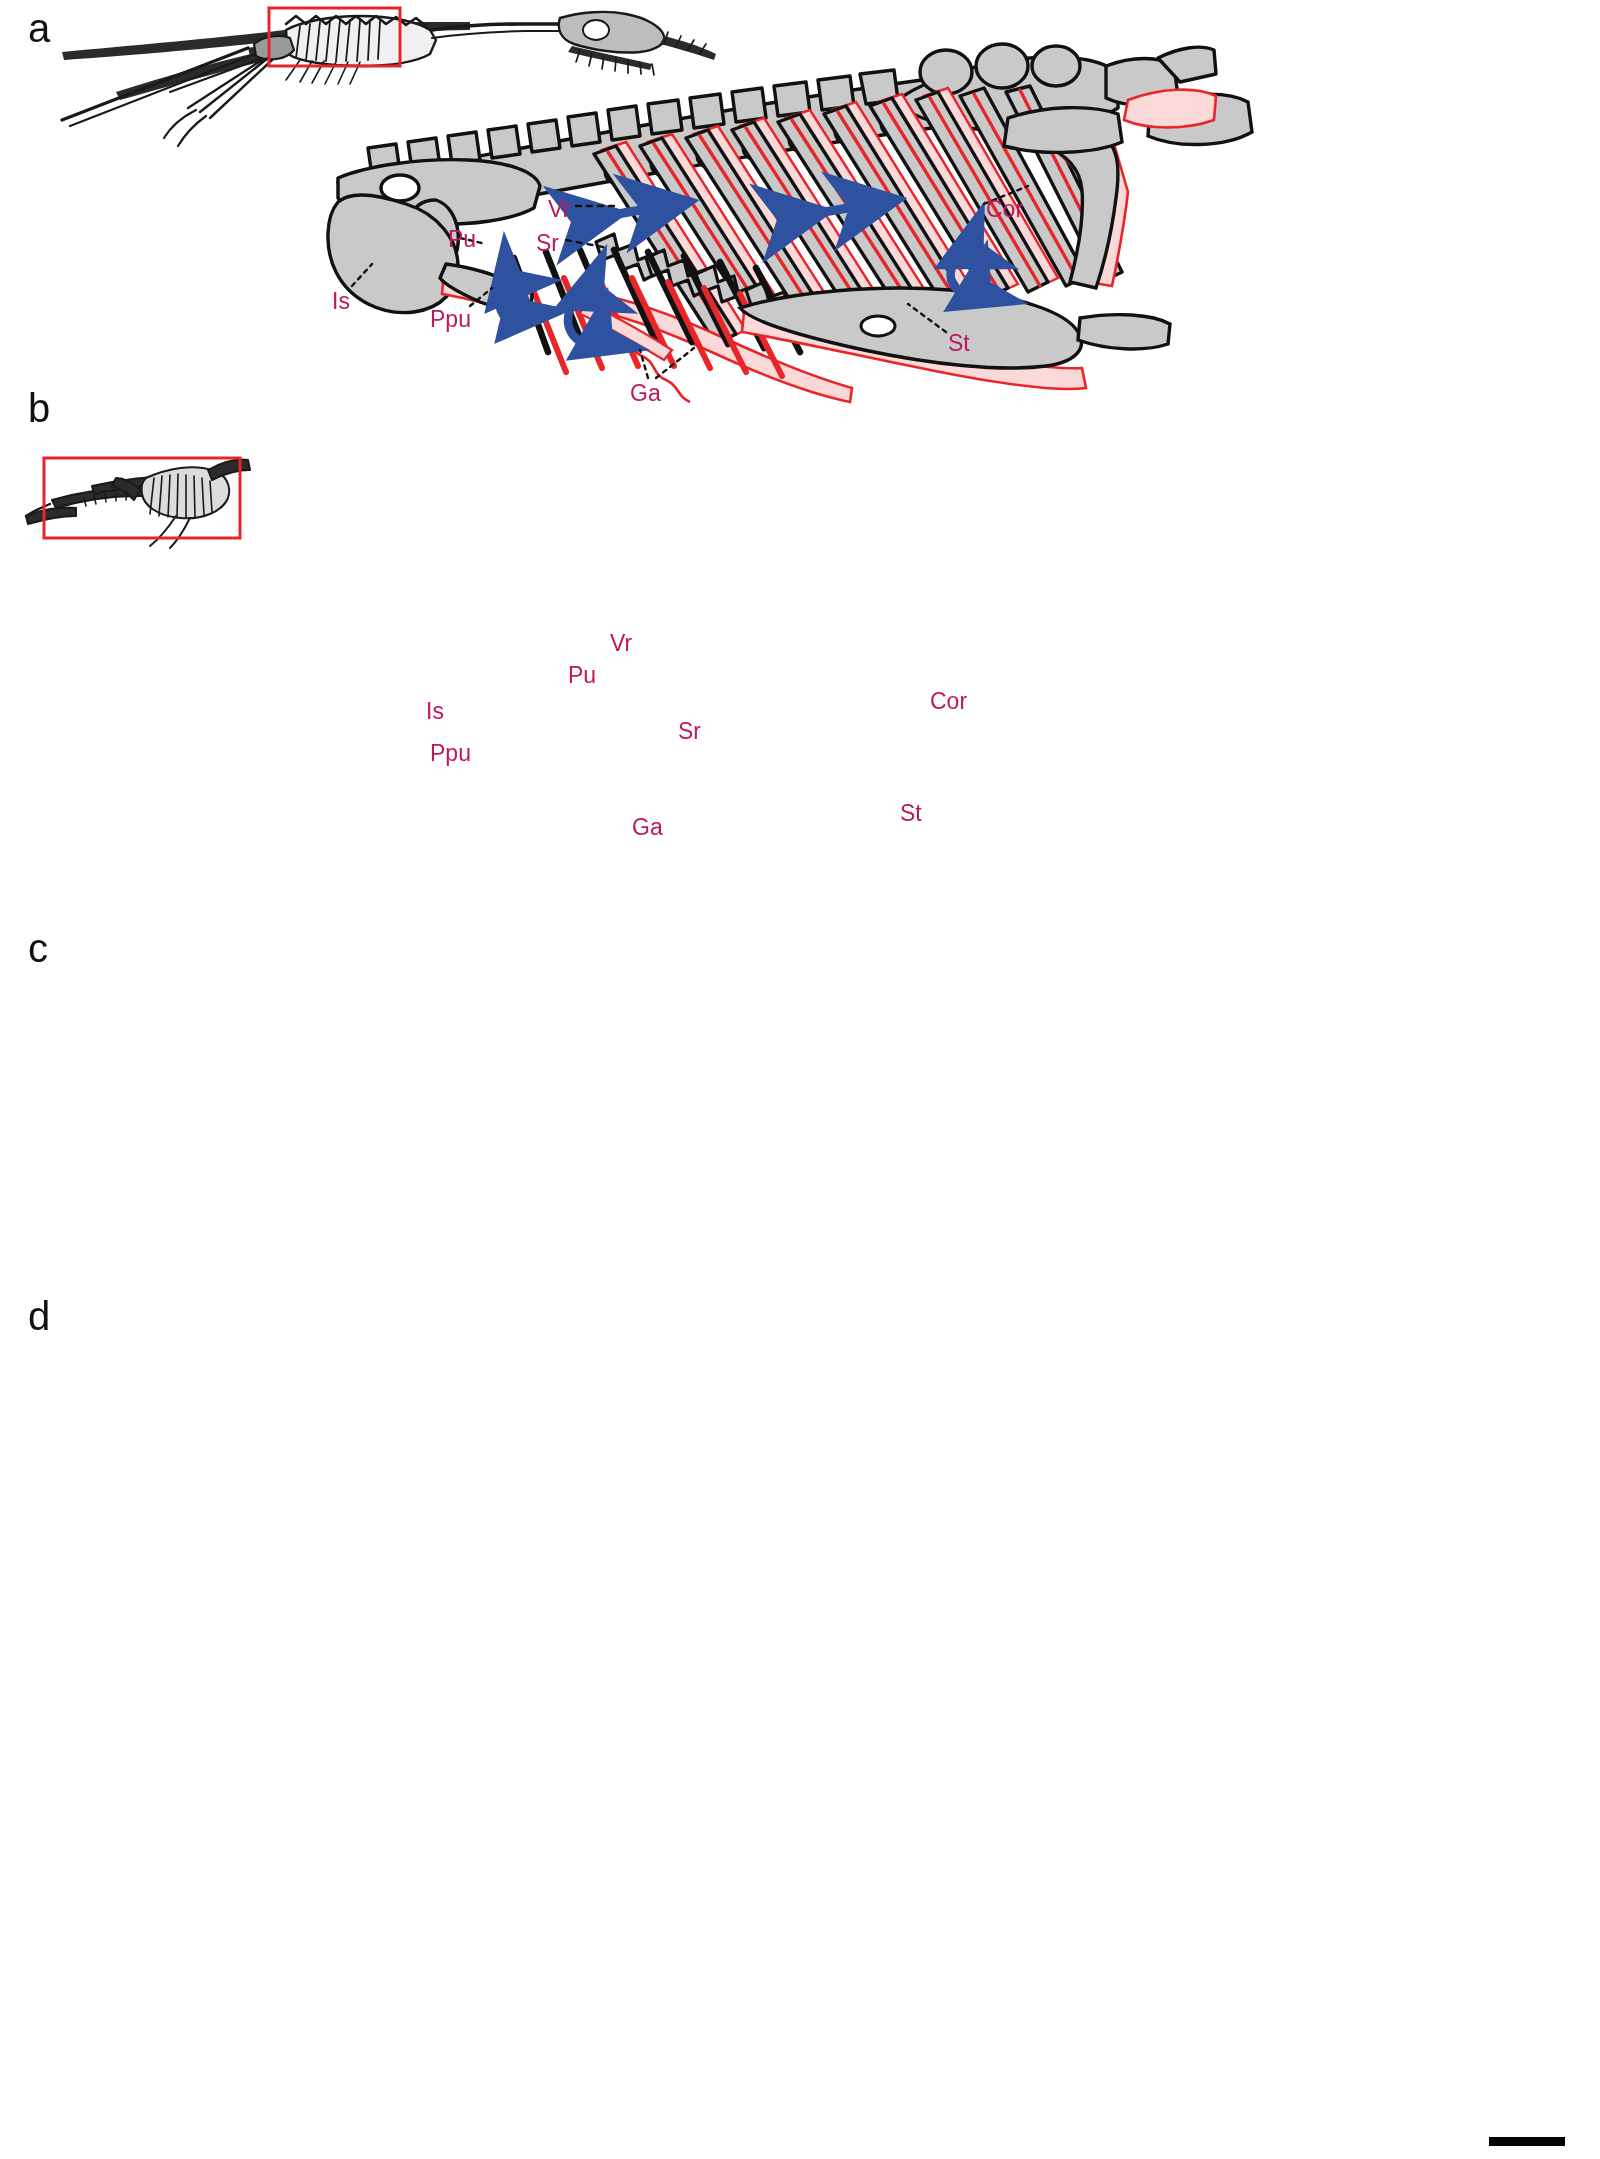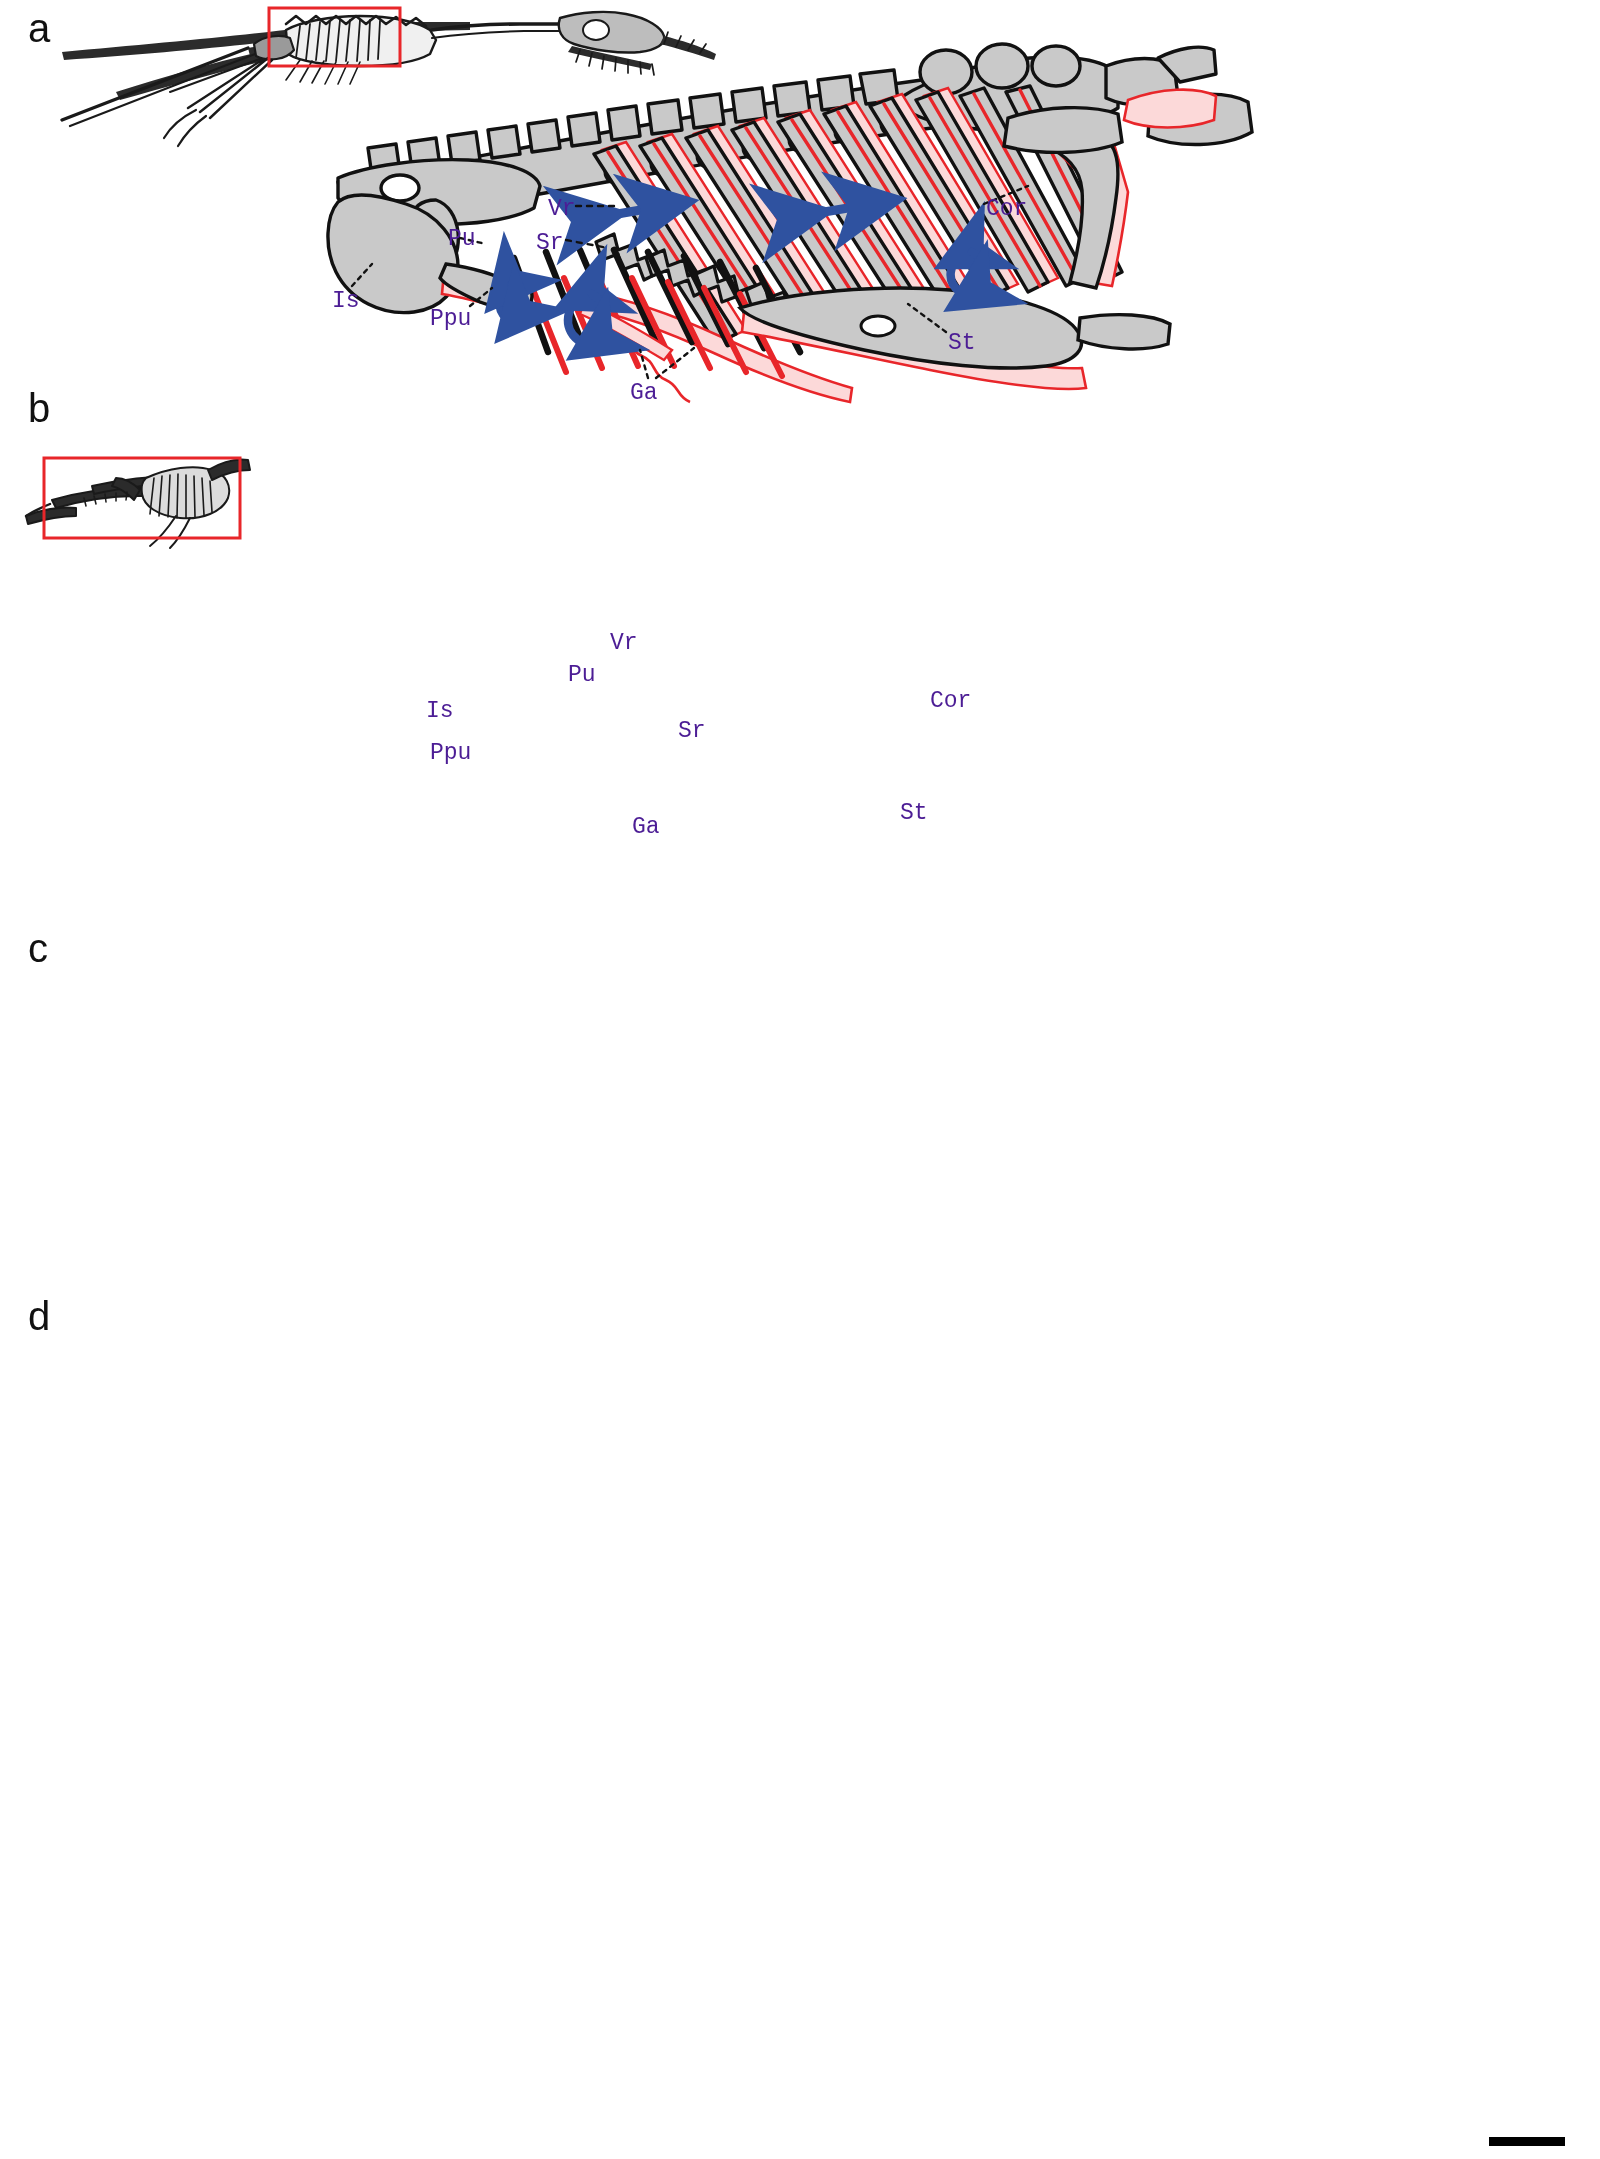--- a/index.html
+++ b/index.html
@@ -1,19 +1,19 @@
 <!DOCTYPE html>
 <html><head>
 <meta charset="utf-8">
 <style>
   html,body{margin:0;padding:0;background:#fff;}
   body{width:1600px;height:2159px;position:relative;font-family:"Liberation Sans",sans-serif;overflow:hidden;}
   .fig{position:absolute;inset:0;}
   .panel-letter{position:absolute;font-size:40px;color:#111;font-family:"Liberation Sans",sans-serif;line-height:1;}
-  .lbl{position:absolute;font-size:23px;color:#4c1d95;font-family:Liberation Mono, monospace;line-height:1;white-space:nowrap;}
+  .lbl{position:absolute;font-size:23px;color:#be185d;font-family:Liberation Sans, sans-serif;line-height:1;white-space:nowrap;}
   svg{display:block;}
   .ovl{position:absolute;top:0;left:0;width:1600px;height:2159px;pointer-events:none;}
   .scalebar{position:absolute;background:#000;}
 </style>
 </head>
 <body>
 
 <div class="fig">
 
   

